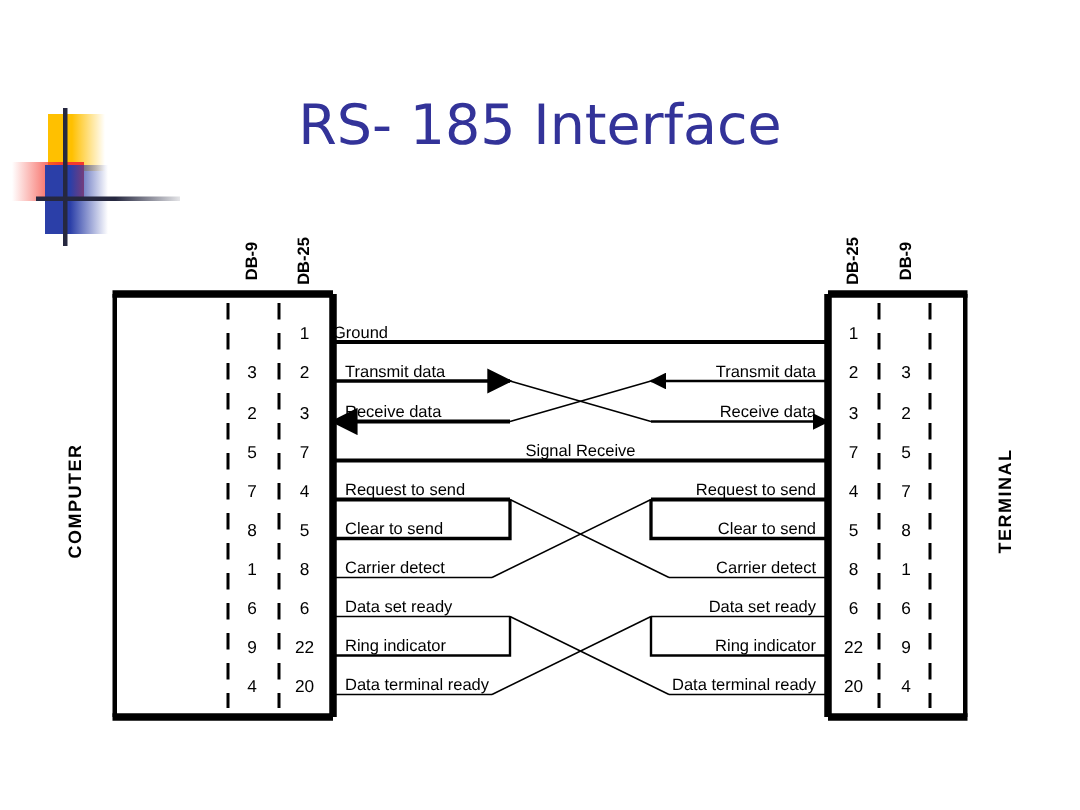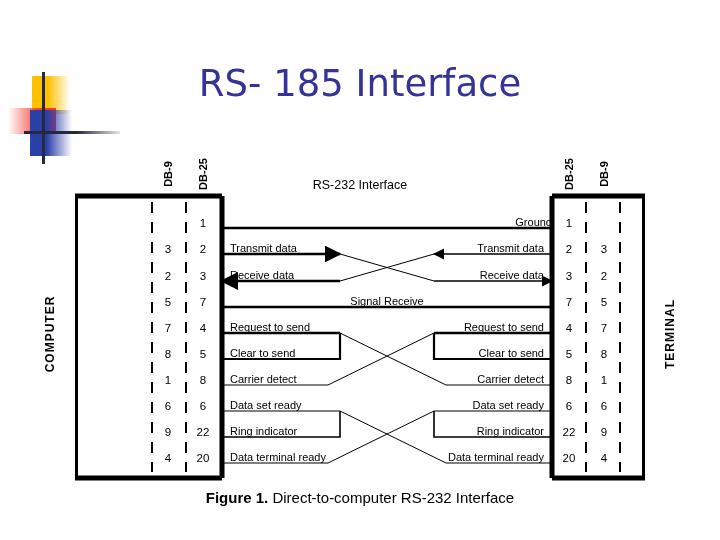--- a/index.html
+++ b/index.html
@@ -210,24 +210,23 @@
   <div class="vlabel" id="label-computer">COMPUTER</div>
   <div class="vlabel" id="label-terminal">TERMINAL</div>
 
   <div id="headers">
       <div class="hdr" style="left: 138px; top: 168px; width: 60px;">DB-9</div>
       <div class="hdr" style="left: 173px; top: 168px; width: 60px;">DB-25</div>
       <div class="hdr" style="left: 539px; top: 168px; width: 60px;">DB-25</div>
       <div class="hdr" style="left: 574px; top: 168px; width: 60px;">DB-9</div>
     </div>
 
-  <div class="rowlabel" id="diagram-title" style="left:0;width:720px;text-align:center;top:178px;font-size:12.5px;">RS-232 Interface</div>
 
   <div id="rowtext">
-      <div class="rowlabel" style="left: 222px; top: 216px; width: 330px; text-align: right;">Ground</div>
+      <div class="rowlabel" style="left: 222px; top: 216px; width: 330px; text-align: left;">Ground</div>
       <div class="pin" style="left: 192px; top: 217px; text-align: center;">1</div>
       <div class="pin" style="left: 558px; top: 217px; text-align: center;">1</div>
       <div class="rowlabel" style="left: 230px; top: 242px; text-align: left;">Transmit data</div>
       <div class="rowlabel" style="left: 392px; top: 242px; text-align: right; width: 152px;">Transmit data</div>
       <div class="pin" style="left: 157px; top: 243px; text-align: center;">3</div>
       <div class="pin" style="left: 192px; top: 243px; text-align: center;">2</div>
       <div class="pin" style="left: 558px; top: 243px; text-align: center;">2</div>
       <div class="pin" style="left: 593px; top: 243px; text-align: center;">3</div>
       <div class="rowlabel" style="left: 230px; top: 269px; text-align: left;">Receive data</div>
       <div class="rowlabel" style="left: 392px; top: 269px; text-align: right; width: 152px;">Receive data</div>
@@ -271,17 +270,13 @@
       <div class="pin" style="left: 558px; top: 426px; text-align: center;">22</div>
       <div class="pin" style="left: 593px; top: 426px; text-align: center;">9</div>
       <div class="rowlabel" style="left: 230px; top: 451px; text-align: left;">Data terminal ready</div>
       <div class="rowlabel" style="left: 392px; top: 451px; text-align: right; width: 152px;">Data terminal ready</div>
       <div class="pin" style="left: 157px; top: 452px; text-align: center;">4</div>
       <div class="pin" style="left: 192px; top: 452px; text-align: center;">20</div>
       <div class="pin" style="left: 558px; top: 452px; text-align: center;">20</div>
       <div class="pin" style="left: 593px; top: 452px; text-align: center;">4</div>
     </div>
 
-  <div class="caption">
-    <b>Figure 1.</b>
-    <span>Direct-to-computer RS-232 Interface</span>
-  </div>
 </div>
 
 </body></html>

